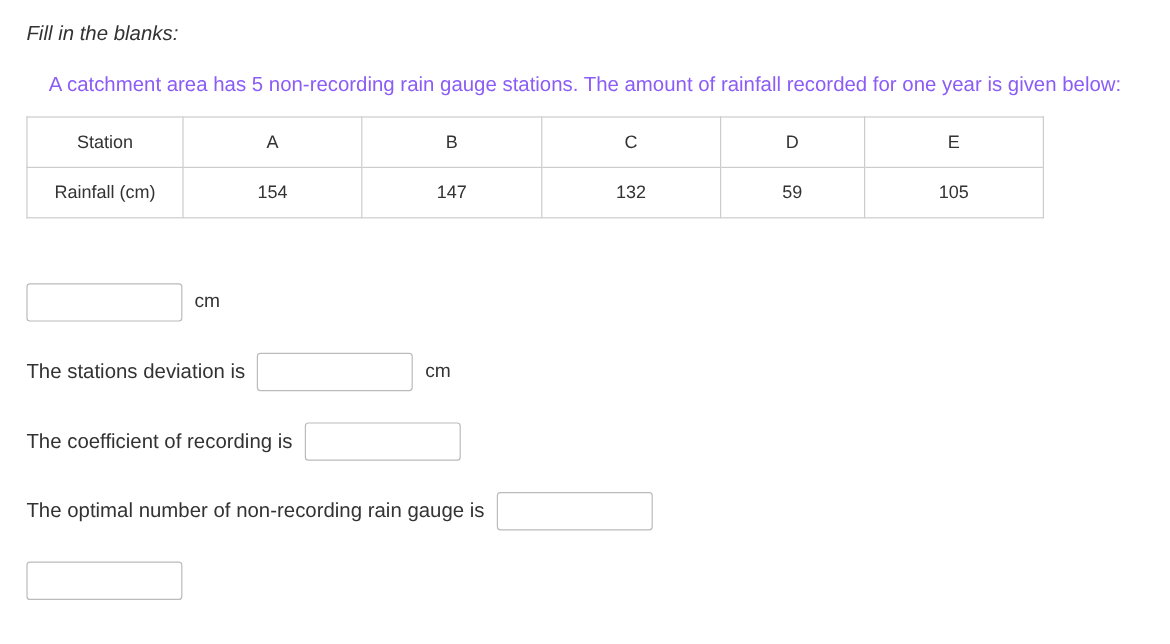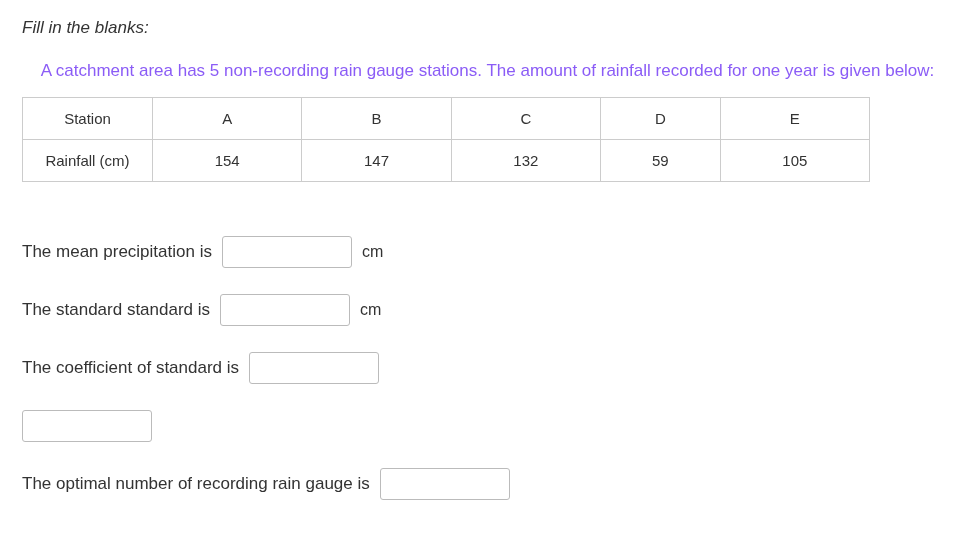--- a/index.html
+++ b/index.html
@@ -88,36 +88,35 @@
     <td>154</td>
     <td>147</td>
     <td>132</td>
     <td>59</td>
     <td>105</td>
   </tr>
 </tbody>
   </table>
 
 <div class="question-row">
-  <span class="label-text">The mean precipitation is</span>
   <input class="answer-input" type="text" value="" style="">
   <span class="unit">cm</span>
 </div>
 
 <div class="question-row">
-  <span class="label-text">The standard standard is</span>
+  <span class="label-text">The stations deviation is</span>
   <input class="answer-input" type="text" value="" style="">
   <span class="unit">cm</span>
 </div>
 
 <div class="question-row">
-  <span class="label-text">The coefficient of standard is</span>
+  <span class="label-text">The coefficient of recording is</span>
+  <input class="answer-input" type="text" value="" style="">
+</div>
+
+<div class="question-row">
+  <span class="label-text">The optimal number of non-recording  rain gauge is</span>
   <input class="answer-input" type="text" value="" style="">
 </div>
 
 <div class="question-row">
   <input class="answer-input" type="text" value="" style="">
 </div>
 
-<div class="question-row">
-  <span class="label-text">The optimal number of recording  rain gauge is</span>
-  <input class="answer-input" type="text" value="" style="">
-</div>
-
 </body></html>

